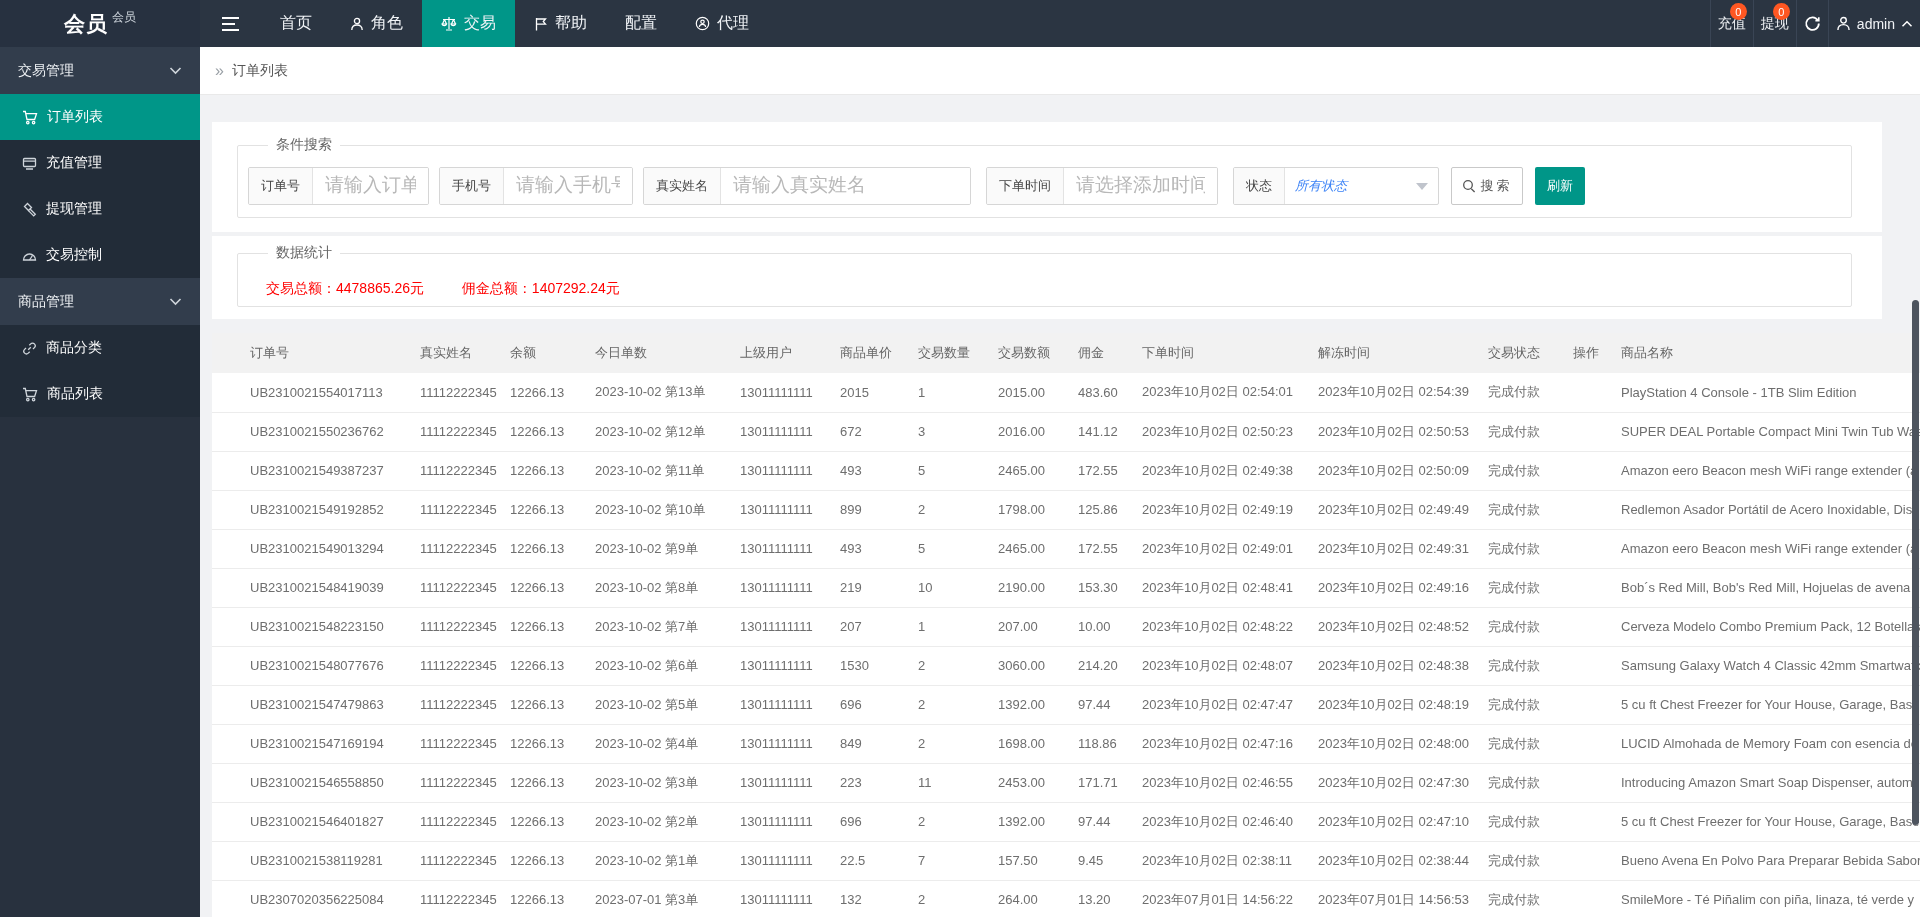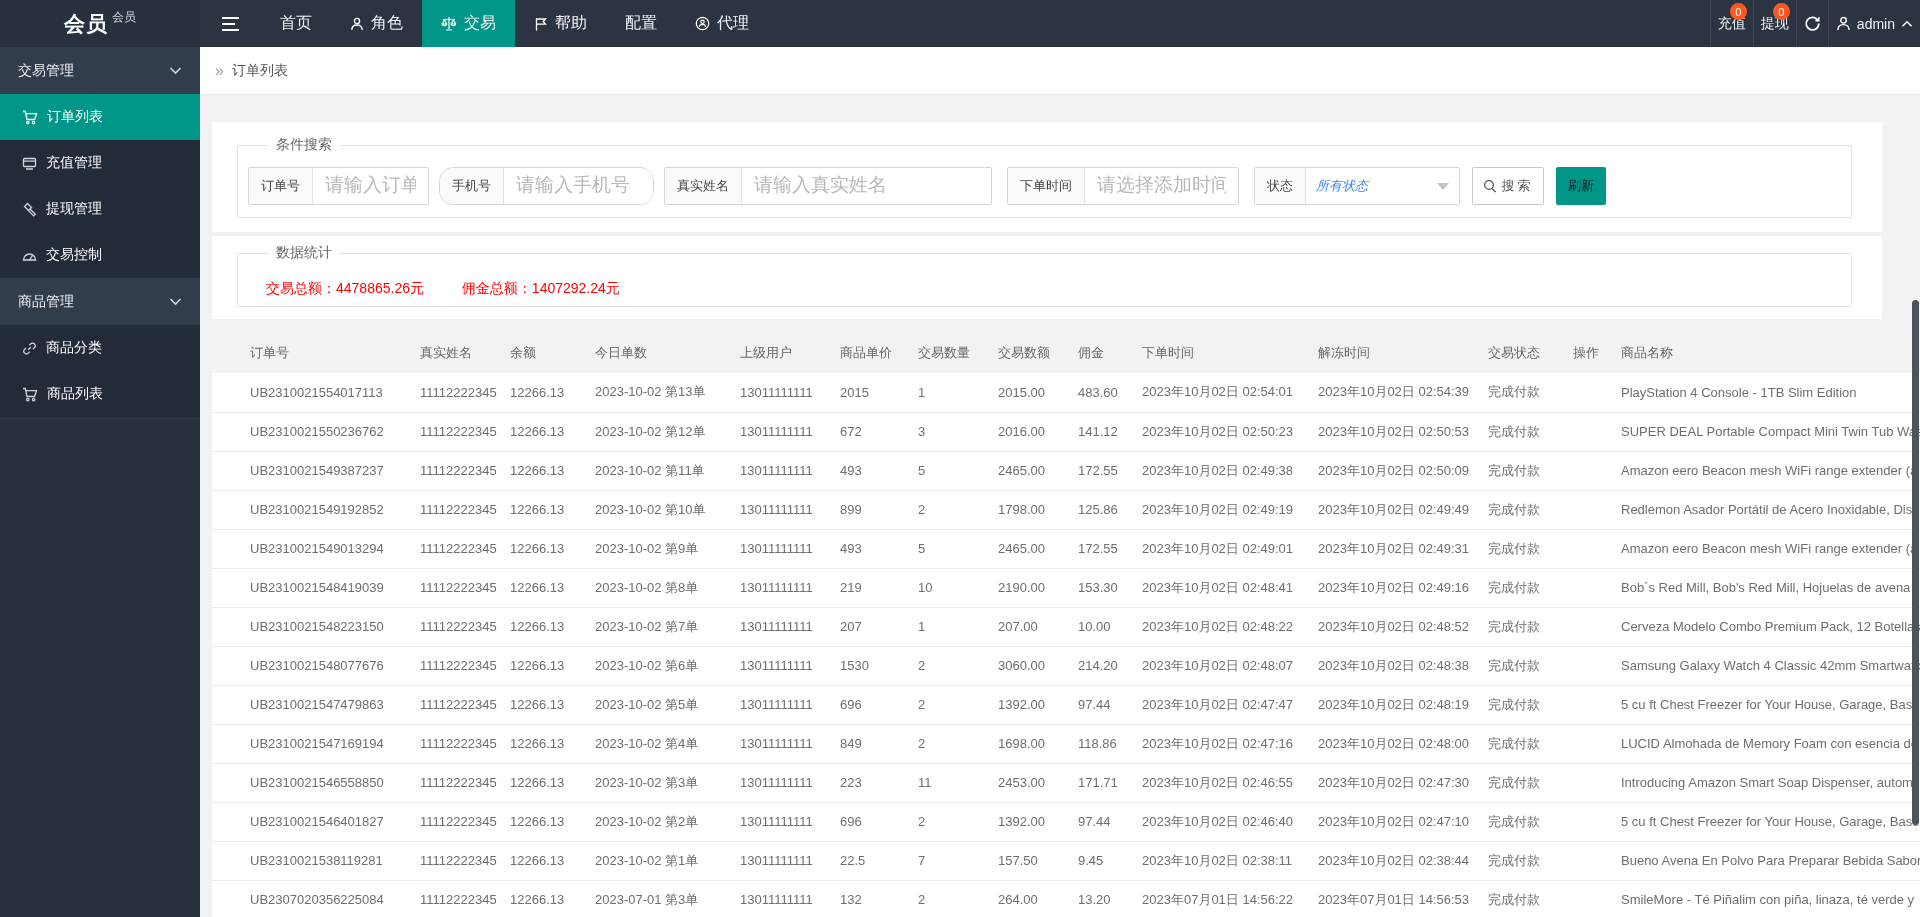--- a/index.html
+++ b/index.html
@@ -53,31 +53,31 @@
   legend { font-size:14px; color:#666; padding:0 8px; margin-left:20px; }
 
   .search-row { display:flex; align-items:center; }
   .fgroup { display:flex; height:38px; border:1px solid #d6d6d6; border-radius:2px; background:#fff; overflow:hidden; }
   .flabel { display:flex; align-items:center; padding:0 12px; background:#fafafa;
     border-right:1px solid #e3e3e3; font-size:13px; color:#444; white-space:nowrap; }
   .fgroup input { border:none; outline:none; padding:0 12px; font-size:19px; color:#333;
     font-family:Liberation Mono, monospace; width:100%; }
   .fgroup input::placeholder { color:#b8b8b8; }
   .g-order  { width:181px; }
-  .g-phone  { width:215px; margin-left:10px;border-radius:14px; }
+  .g-phone  { width:194px; margin-left:10px; }
   .g-name   { width:328px; margin-left:10px; }
   .g-time   { width:232px; margin-left:15px; }
   .g-status { width:206px; margin-left:15px; cursor:pointer; }
   .sel-box { flex:1; display:flex; align-items:center; padding:0 10px; font-size:13px; color:#3b82f6; position:relative;font-style:italic; }
   .sel-arrow { margin-left:auto; width:0; height:0; border-left:6px solid transparent;
     border-right:6px solid transparent; border-top:7px solid #c0c4cc; }
   .btn-search { margin-left:12px; height:38px; width:72px; background:#fff; border:1px solid #c9c9c9;
     border-radius:2px; display:flex; align-items:center; justify-content:center; gap:5px;
     font-size:13px; color:#555; cursor:pointer; letter-spacing:3px; }
-  .btn-refresh { margin-left:12px; height:38px; width:50px; background:#009688; color:#0f172a;
+  .btn-refresh { margin-left:12px; height:38px; width:50px; background:#009688; color:#ffffff;
     border:none; border-radius:2px; font-size:13px; cursor:pointer; font-family:inherit; }
 
   .stats-line { font-size:14px; color:#f00; padding:8px 0 6px 18px; }
   .stats-line .sep { display:inline-block; width:34px; }
 
   .card-table { margin-top:14px; margin-right:0; width:1708px; overflow:hidden; }
   table { border-collapse:collapse; table-layout:fixed; width:1780px; }
   th, td { text-align:left; font-weight:normal; white-space:nowrap; overflow:hidden; padding:0 6px 0 0; }
   thead tr { height:40px; background:#f2f2f2; }
   th { font-size:13px; color:#666; }

